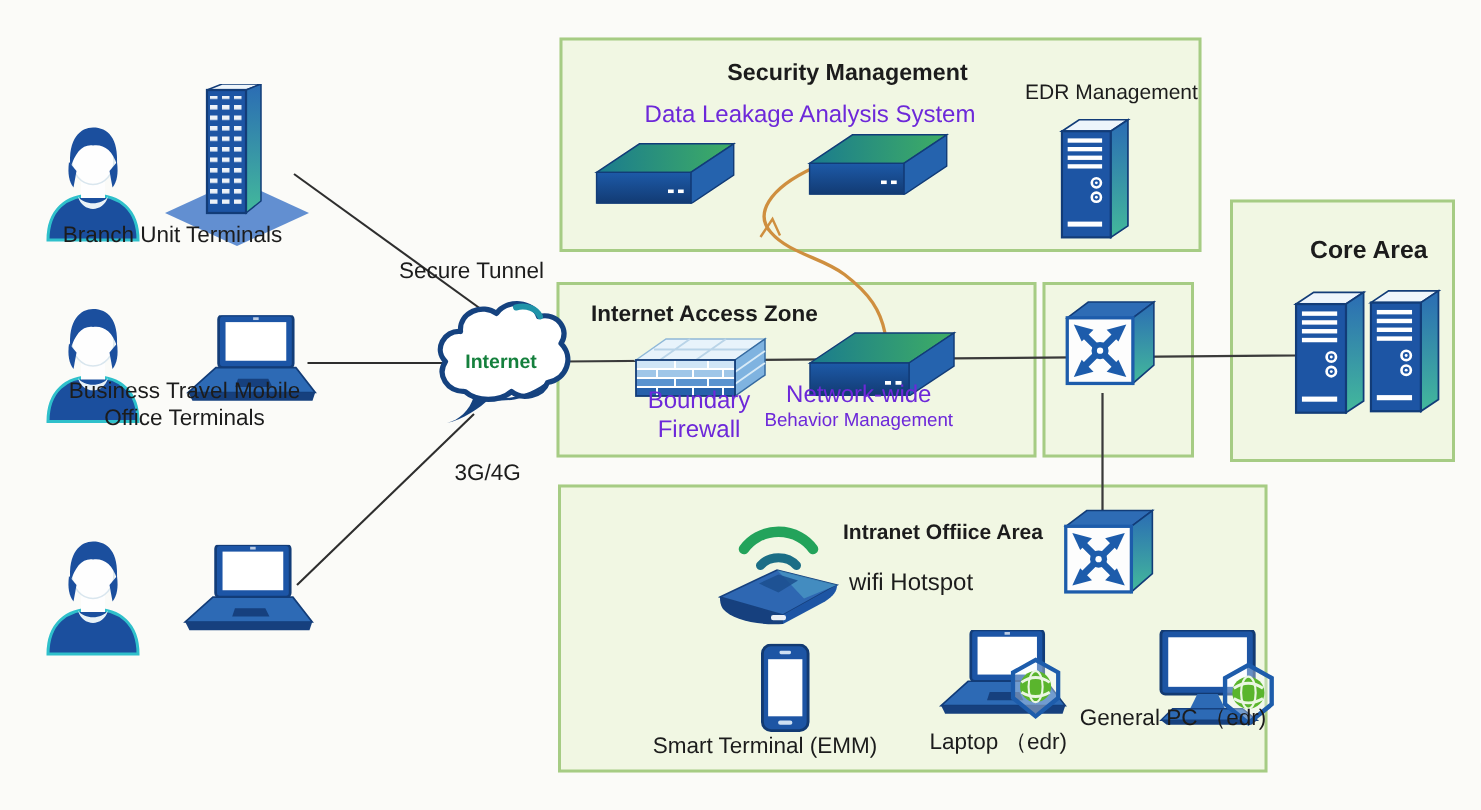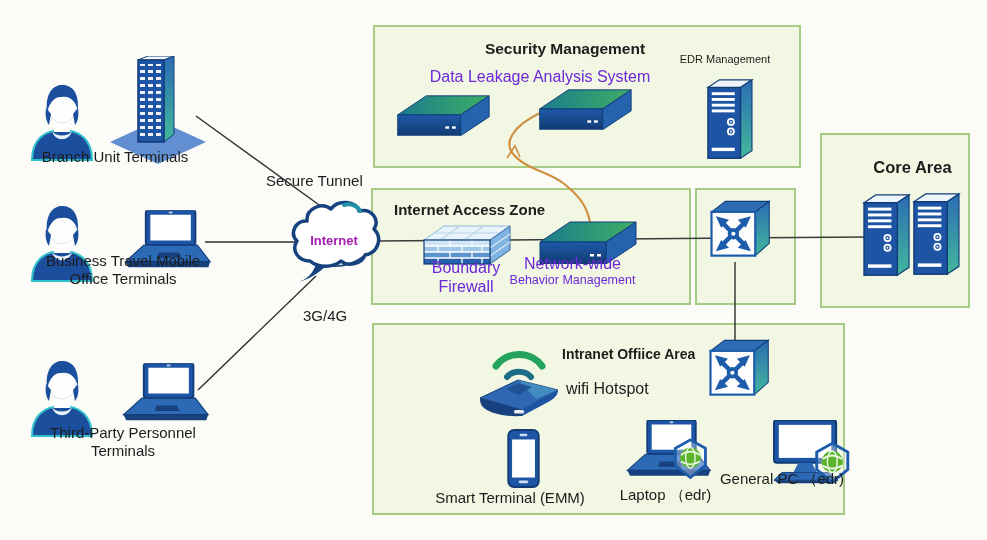--- a/index.html
+++ b/index.html
@@ -191,21 +191,21 @@
   <svg class="icon" style="left:26px;top:358px;width:72px;height:80px;" viewBox="0 0 70 80">
       <use href="#sym-person"></use>
     </svg>
   <svg class="icon" style="left:118px;top:363px;width:92px;height:61px;" viewBox="0 0 100 66">
       <use href="#sym-laptop"></use>
     </svg>
 
   <svg class="icon" style="left:286px;top:198px;width:96px;height:92px;" viewBox="0 0 96 92">
       <use href="#sym-cloud"></use>
     </svg>
-  <div class="lbl bold center" style="left:288px;top:233px;width:92px;font-size:13px;color:#a21caf;">Internet</div>
+  <div class="lbl bold center" style="left:288px;top:233px;width:92px;font-size:13px;color:#15803d;">Internet</div>
 
   <svg class="icon" style="left:392px;top:90px;width:100px;height:46px;" viewBox="0 0 105 48">
       <use href="#sym-appliance"></use>
     </svg>
   <svg class="icon" style="left:534px;top:84px;width:100px;height:46px;" viewBox="0 0 105 48">
       <use href="#sym-appliance"></use>
     </svg>
   <svg class="icon" style="left:704px;top:76px;width:50px;height:88px;" viewBox="0 0 52 92">
       <use href="#sym-server-tower"></use>
     </svg>
@@ -239,28 +239,27 @@
     <use href="#sym-laptop" width="100" height="66"></use>
     <use href="#sym-badge" x="55" y="20" width="42" height="46"></use>
   </svg>
   <svg class="icon" style="left:762px;top:420px;width:90px;height:68px;" viewBox="0 0 92 70">
     <use href="#sym-pc" width="88" height="66"></use>
     <use href="#sym-badge" x="52" y="22" width="40" height="44"></use>
   </svg>
 
   <div class="lbl center wrap" style="left:10px;top:148px;width:210px;">Branch Unit Terminals</div>
   <div class="lbl center wrap" style="left:28px;top:252px;width:190px;">Business Travel Mobile Office Terminals</div>
-  <div class="lbl center wrap" style="left:28px;top:424px;width:190px;">Third-Party Personnel Terminals</div>
 
   <div class="lbl" style="left:266px;top:172px;">Secure Tunnel</div>
   <div class="lbl" style="left:303px;top:307px;">3G/4G</div>
 
   <div class="lbl bold center" style="left:440px;top:40px;width:250px;font-size:15.5px;">Security Management</div>
   <div class="lbl center green" style="left:390px;top:68px;width:300px;font-size:16px;">Data Leakage Analysis System</div>
-  <div class="lbl center" style="left:660px;top:53px;width:130px;font-size:11px;">EDR Management</div>
+  <div class="lbl center" style="left:676px;top:53px;width:130px;font-size:14px;">EDR Management</div>
 
   <div class="lbl bold" style="left:394px;top:201px;font-size:15px;">Internet Access Zone</div>
   <div class="lbl center green wrap" style="left:416px;top:259px;width:100px;font-size:16px;">Boundary Firewall</div>
   <div class="lbl center green" style="left:505px;top:255px;width:135px;font-size:16px;">Network-wide</div>
   <div class="lbl center green small" style="left:495px;top:273px;width:155px;">Behavior Management</div>
 
   <div class="lbl bold center" style="left:860px;top:158px;width:105px;font-size:16.5px;">Core Area</div>
 
   <div class="lbl bold" style="left:562px;top:346px;font-size:14px;">Intranet Offiice Area</div>
   <div class="lbl" style="left:566px;top:380px;font-size:16px;">wifi Hotspot</div>

